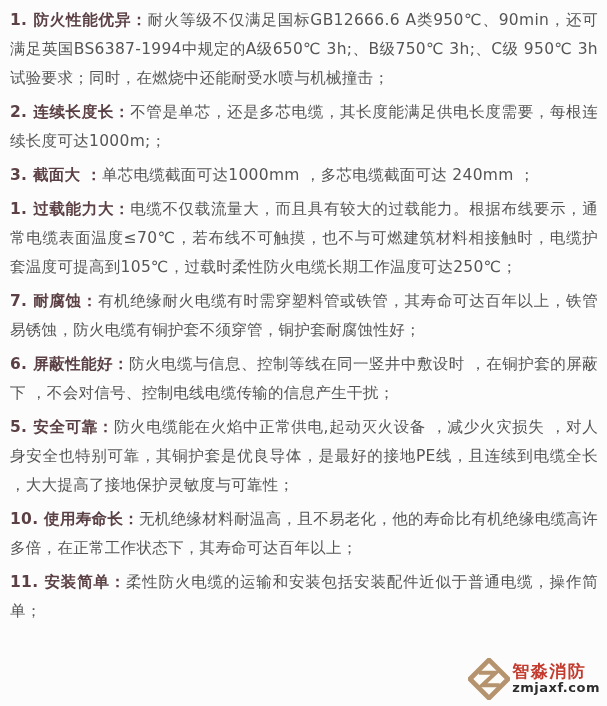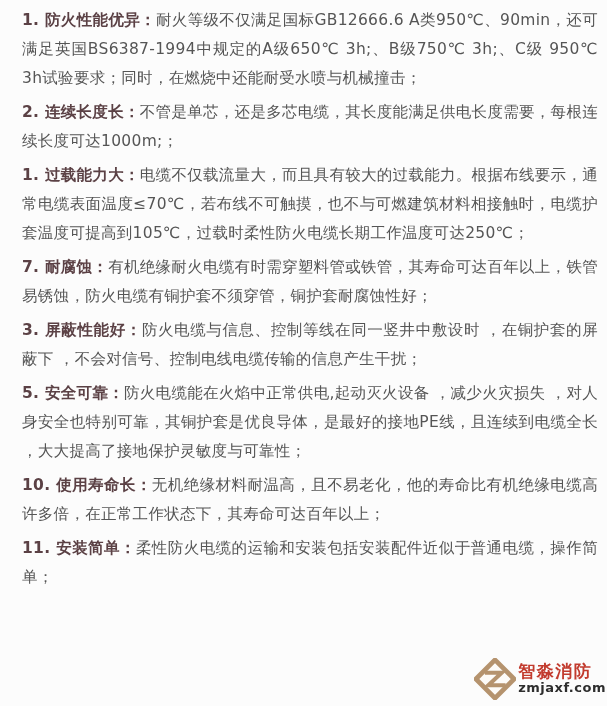--- a/index.html
+++ b/index.html
@@ -7,34 +7,34 @@
     width:607px; height:706px;
     background:#fcfcfc;
     font-family:"DejaVu Sans","Liberation Sans",sans-serif;
     position:relative;
     overflow:hidden;
   }
   .doc {
     padding:6px 9px 0 10px;
   }
   p.item {
-    margin:0 0 5px 12px;
+    margin:0 0 5px 0;
     font-size:15.5px;
     line-height:29px;
     color:#555555;
     text-align:justify;
     letter-spacing:0.3px;
   }
   p.item b.head {
     color:#5b4145;
     font-weight:bold;
   }
   .watermark {
     position:absolute;
-    right:1px; bottom:6px;
+    right:7px; bottom:6px;
     display:flex;
     align-items:center;
     gap:2px;
   }
   .wm-logo { display:block; }
   .wm-text { line-height:1.05; }
   .wm-brand {
     color:#c23b2e;
     font-size:17px;
     font-weight:bold;
@@ -49,23 +49,24 @@
     white-space:nowrap;
   }
 </style>
 </head>
 <body>
 
 <main class="doc">
   <div id="items-container">
       <p class="item"><b class="head">1. 防火性能优异：</b><span>耐火等级不仅满足国标GB12666.6 A类950℃、90min，还可满足英国BS6387-1994中规定的A级650℃ 3h;、B级750℃ 3h;、C级 950℃ 3h试验要求；同时，在燃烧中还能耐受水喷与机械撞击；</span></p>
       <p class="item"><b class="head">2. 连续长度长：</b><span>不管是单芯，还是多芯电缆，其长度能满足供电长度需要，每根连续长度可达1000m;；</span></p>
+      <p class="item"><b class="head">3. 截面大 ：</b><span>单芯电缆截面可达1000mm ，多芯电缆截面可达 240mm ；</span></p>
       <p class="item"><b class="head">1. 过载能力大：</b><span>电缆不仅载流量大，而且具有较大的过载能力。根据布线要示，通常电缆表面温度≤70℃，若布线不可触摸，也不与可燃建筑材料相接触时，电缆护套温度可提高到105℃，过载时柔性防火电缆长期工作温度可达250℃；</span></p>
       <p class="item"><b class="head">7. 耐腐蚀：</b><span>有机绝缘耐火电缆有时需穿塑料管或铁管，其寿命可达百年以上，铁管易锈蚀，防火电缆有铜护套不须穿管，铜护套耐腐蚀性好；</span></p>
-      <p class="item"><b class="head">3. 屏蔽性能好：</b><span>防火电缆与信息、控制等线在同一竖井中敷设时 ，在铜护套的屏蔽下 ，不会对信号、控制电线电缆传输的信息产生干扰；</span></p>
+      <p class="item"><b class="head">6. 屏蔽性能好：</b><span>防火电缆与信息、控制等线在同一竖井中敷设时 ，在铜护套的屏蔽下 ，不会对信号、控制电线电缆传输的信息产生干扰；</span></p>
       <p class="item"><b class="head">5. 安全可靠：</b><span>防火电缆能在火焰中正常供电,起动灭火设备 ，减少火灾损失 ，对人身安全也特别可靠，其铜护套是优良导体，是最好的接地PE线，且连续到电缆全长 ，大大提高了接地保护灵敏度与可靠性；</span></p>
       <p class="item"><b class="head">10. 使用寿命长：</b><span>无机绝缘材料耐温高，且不易老化，他的寿命比有机绝缘电缆高许多倍，在正常工作状态下，其寿命可达百年以上；</span></p>
       <p class="item"><b class="head">11. 安装简单：</b><span>柔性防火电缆的运输和安装包括安装配件近似于普通电缆，操作简单；</span></p>
     </div>
 </main>
 
 <div class="watermark">
   <svg class="wm-logo" width="42" height="42" viewBox="0 0 44 44" aria-hidden="true">
     <path d="M22 2 L42 22 L22 42 L2 22 Z" fill="rgba(252,250,247,0.82)" stroke="#b5936e" stroke-width="5" stroke-linejoin="miter"></path>
     <path d="M13.5 15.5 H29 L15 28.5 H31" fill="none" stroke="#b5936e" stroke-width="4.2" stroke-linecap="square"></path>

